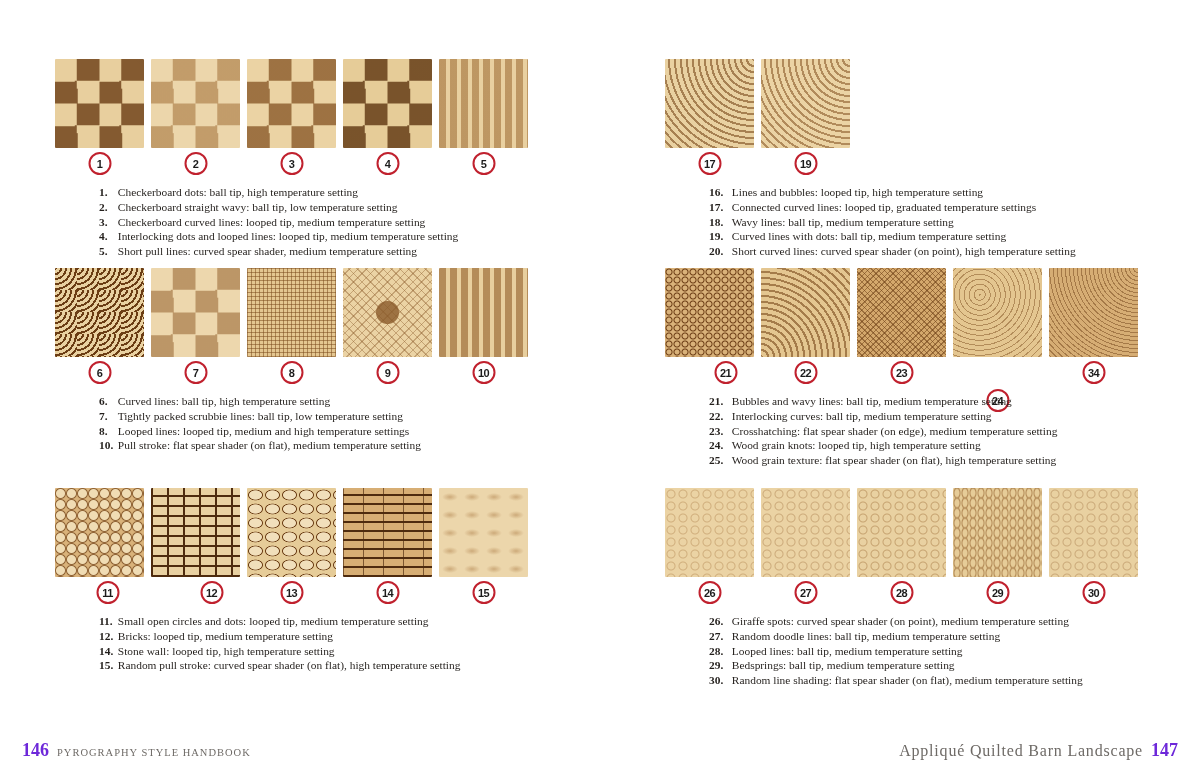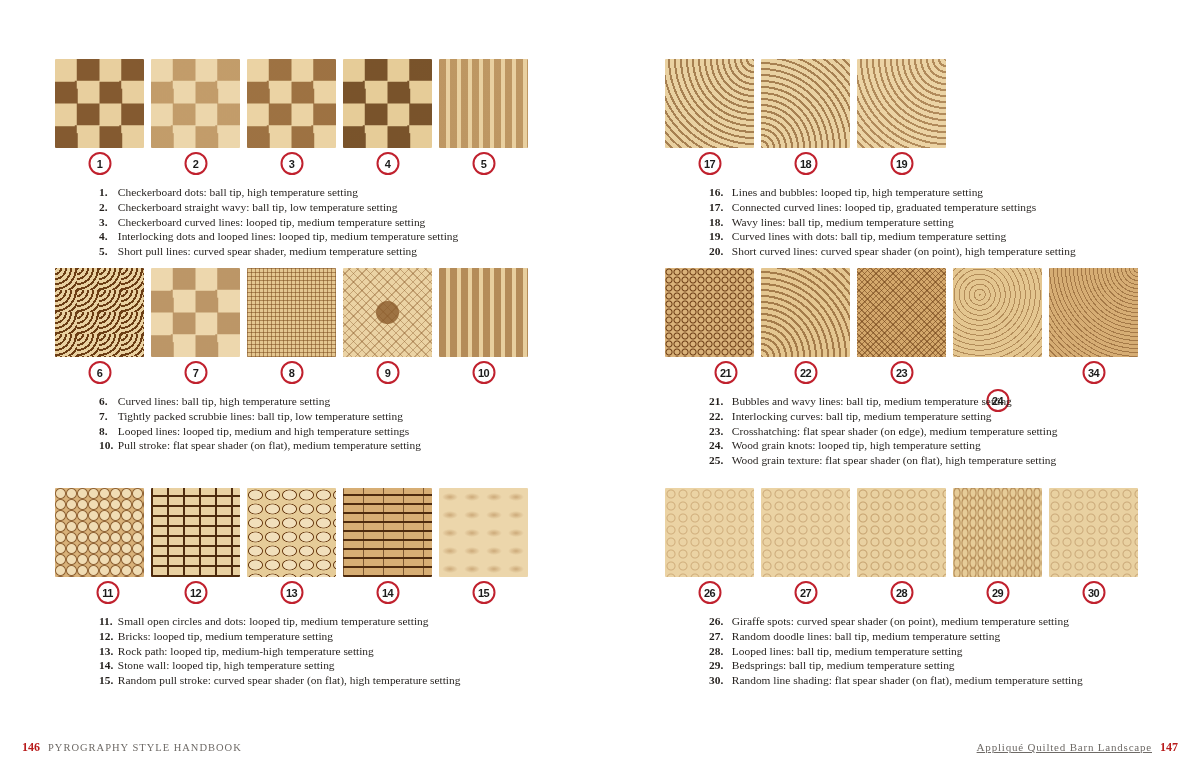--- a/index.html
+++ b/index.html
@@ -9,23 +9,23 @@
   .page.right{left:600px;width:600px;}
   .section{position:absolute;}
   .tiles{position:absolute;left:0;top:0;display:flex;}
   .tile-wrap{position:relative;width:89px;margin-right:7px;}
   .tile{width:89px;height:89px;border-radius:1px;position:relative;overflow:hidden;}
   .badge{position:absolute;top:93px;left:50%;transform:translateX(-50%);width:19px;height:19px;border:2px solid #c0212e;border-radius:50%;background:#fff;display:flex;align-items:center;justify-content:center;font-family:"Liberation Sans","DejaVu Sans",sans-serif;font-weight:bold;font-size:11px;color:#1c1c1c;letter-spacing:-0.5px;}
   .desc{position:absolute;left:44px;top:126px;font-size:11.4px;line-height:14.8px;white-space:nowrap;}
   .desc-item b{font-weight:bold;display:inline-block;min-width:16px;}
   .right .desc-item b{min-width:20px;}
   .footer{position:absolute;top:740px;font-size:12px;white-space:nowrap;}
-  .footer .num{font-weight:bold;font-size:12px;color:#b91c1c;}
+  .footer .num{font-weight:bold;font-size:18px;color:#6d28d9;}
   .footer .title{color:#6e6a66;letter-spacing:1px;font-size:10.5px;margin:0 8px;}
-  .footer .title.mixed{letter-spacing:0.8px;font-size:11px;text-decoration:underline;}
+  .footer .title.mixed{letter-spacing:0.8px;font-size:16px;}
 </style>
 </head>
 <body>
 
 <div class="page left">
   <div class="section" style="left:55px;top:59px;">
     <div class="tiles">
         <div class="tile-wrap">
           <div class="tile" style="background: repeating-conic-gradient(rgba(107, 61, 20, 0.8) 0deg, rgba(107, 61, 20, 0.8) 25%, transparent 0deg, transparent 50%) 0px 0px / 44.5px 44.5px, rgb(232, 207, 158);"></div>
           <div class="badge" style="border-color: rgb(192, 33, 46);">1</div>
@@ -86,58 +86,53 @@
       </div>
   </div>
   <div class="section" style="left:55px;top:488px;">
     <div class="tiles">
         <div class="tile-wrap">
           <div class="tile" style="background: radial-gradient(circle, rgb(240, 220, 180) 0px, rgb(240, 220, 180) 4px, rgba(107, 61, 20, 0.667) 5px, transparent 6px) 0px 0px / 11px 11px, rgb(217, 178, 122);"></div>
           <div class="badge" style="border-color: rgb(192, 33, 46); margin-left: 8px;">11</div>
         </div>
         <div class="tile-wrap">
           <div class="tile" style="background: repeating-linear-gradient(0deg, rgb(78, 43, 14) 0px, rgb(78, 43, 14) 2px, transparent 2px, transparent 10px), repeating-linear-gradient(90deg, rgb(78, 43, 14) 0px, rgb(78, 43, 14) 2px, transparent 2px, transparent 16px), rgb(233, 209, 162);"></div>
-          <div class="badge" style="border-color: rgb(192, 33, 46);">12</div>
+          <div class="badge" style="border-color: rgb(192, 33, 46); margin-left: 16px;">12</div>
         </div>
         <div class="tile-wrap">
           <div class="tile" style="background: radial-gradient(7px 5px, rgb(241, 223, 187) 0px, rgb(241, 223, 187) 6px, rgb(107, 61, 20) 7px, transparent 8px) 0px 0px / 17px 14px, rgb(230, 204, 152);"></div>
           <div class="badge" style="border-color: rgb(192, 33, 46);">13</div>
         </div>
         <div class="tile-wrap">
           <div class="tile" style="background: repeating-linear-gradient(0deg, rgb(78, 43, 14) 0px, rgb(78, 43, 14) 2px, transparent 2px, transparent 9px), repeating-linear-gradient(90deg, rgba(78, 43, 14, 0.667) 0px, rgba(78, 43, 14, 0.667) 1px, transparent 1px, transparent 20px), rgb(215, 174, 116);"></div>
           <div class="badge" style="border-color: rgb(192, 33, 46);">14</div>
         </div>
         <div class="tile-wrap">
           <div class="tile" style="background: radial-gradient(8px 4px, rgba(184, 142, 90, 0.6), transparent) 0px 0px / 22px 18px, rgb(236, 214, 171);"></div>
           <div class="badge" style="border-color: rgb(192, 33, 46);">15</div>
         </div>
       </div>
     <div class="desc">
         <div class="desc-item"><b>11.</b><span> Small open circles and dots: looped tip, medium temperature setting</span></div>
         <div class="desc-item"><b>12.</b><span> Bricks: looped tip, medium temperature setting</span></div>
-        <div class="desc-item"><b>13.</b><span> Rock path: looped tip, medium-high temperature setting</span></div>
         <div class="desc-item"><b>14.</b><span> Stone wall: looped tip, high temperature setting</span></div>
         <div class="desc-item"><b>15.</b><span> Random pull stroke: curved spear shader (on flat), high temperature setting</span></div>
       </div>
   </div>
   <div class="footer" style="left:22px;">
     <span class="num">146</span><span class="title">PYROGRAPHY STYLE HANDBOOK</span>
   </div>
 </div>
 
 <div class="page right">
   <div class="section" style="left:65px;top:59px;">
     <div class="tiles">
         <div class="tile-wrap">
           <div class="tile" style="background: repeating-radial-gradient(circle at 100% 0px, rgba(122, 74, 28, 0.6) 0px, rgba(122, 74, 28, 0.6) 2px, transparent 2px, transparent 6px), rgb(233, 209, 161);"></div>
           <div class="badge" style="border-color: rgb(192, 33, 46);">17</div>
-        </div>
-        <div class="tile-wrap">
-          <div class="tile" style="background: repeating-radial-gradient(circle at 0px 100%, rgba(122, 74, 28, 0.6) 0px, rgba(122, 74, 28, 0.6) 2px, transparent 2px, transparent 6px), rgb(233, 209, 161);"></div>
-          <div class="badge" style="border-color: rgb(192, 33, 46);">18</div>
         </div>
         <div class="tile-wrap">
           <div class="tile" style="background: repeating-radial-gradient(circle at 100% 0px, rgba(138, 90, 42, 0.6) 0px, rgba(138, 90, 42, 0.6) 2px, transparent 2px, transparent 6px), rgb(235, 211, 164);"></div>
           <div class="badge" style="border-color: rgb(192, 33, 46);">19</div>
         </div>
       </div>
     <div class="desc">
         <div class="desc-item"><b>16.</b><span> Lines and bubbles: looped tip, high temperature setting</span></div>
         <div class="desc-item"><b>17.</b><span> Connected curved lines: looped tip, graduated temperature settings</span></div>
         <div class="desc-item"><b>18.</b><span> Wavy lines: ball tip, medium temperature setting</span></div>

